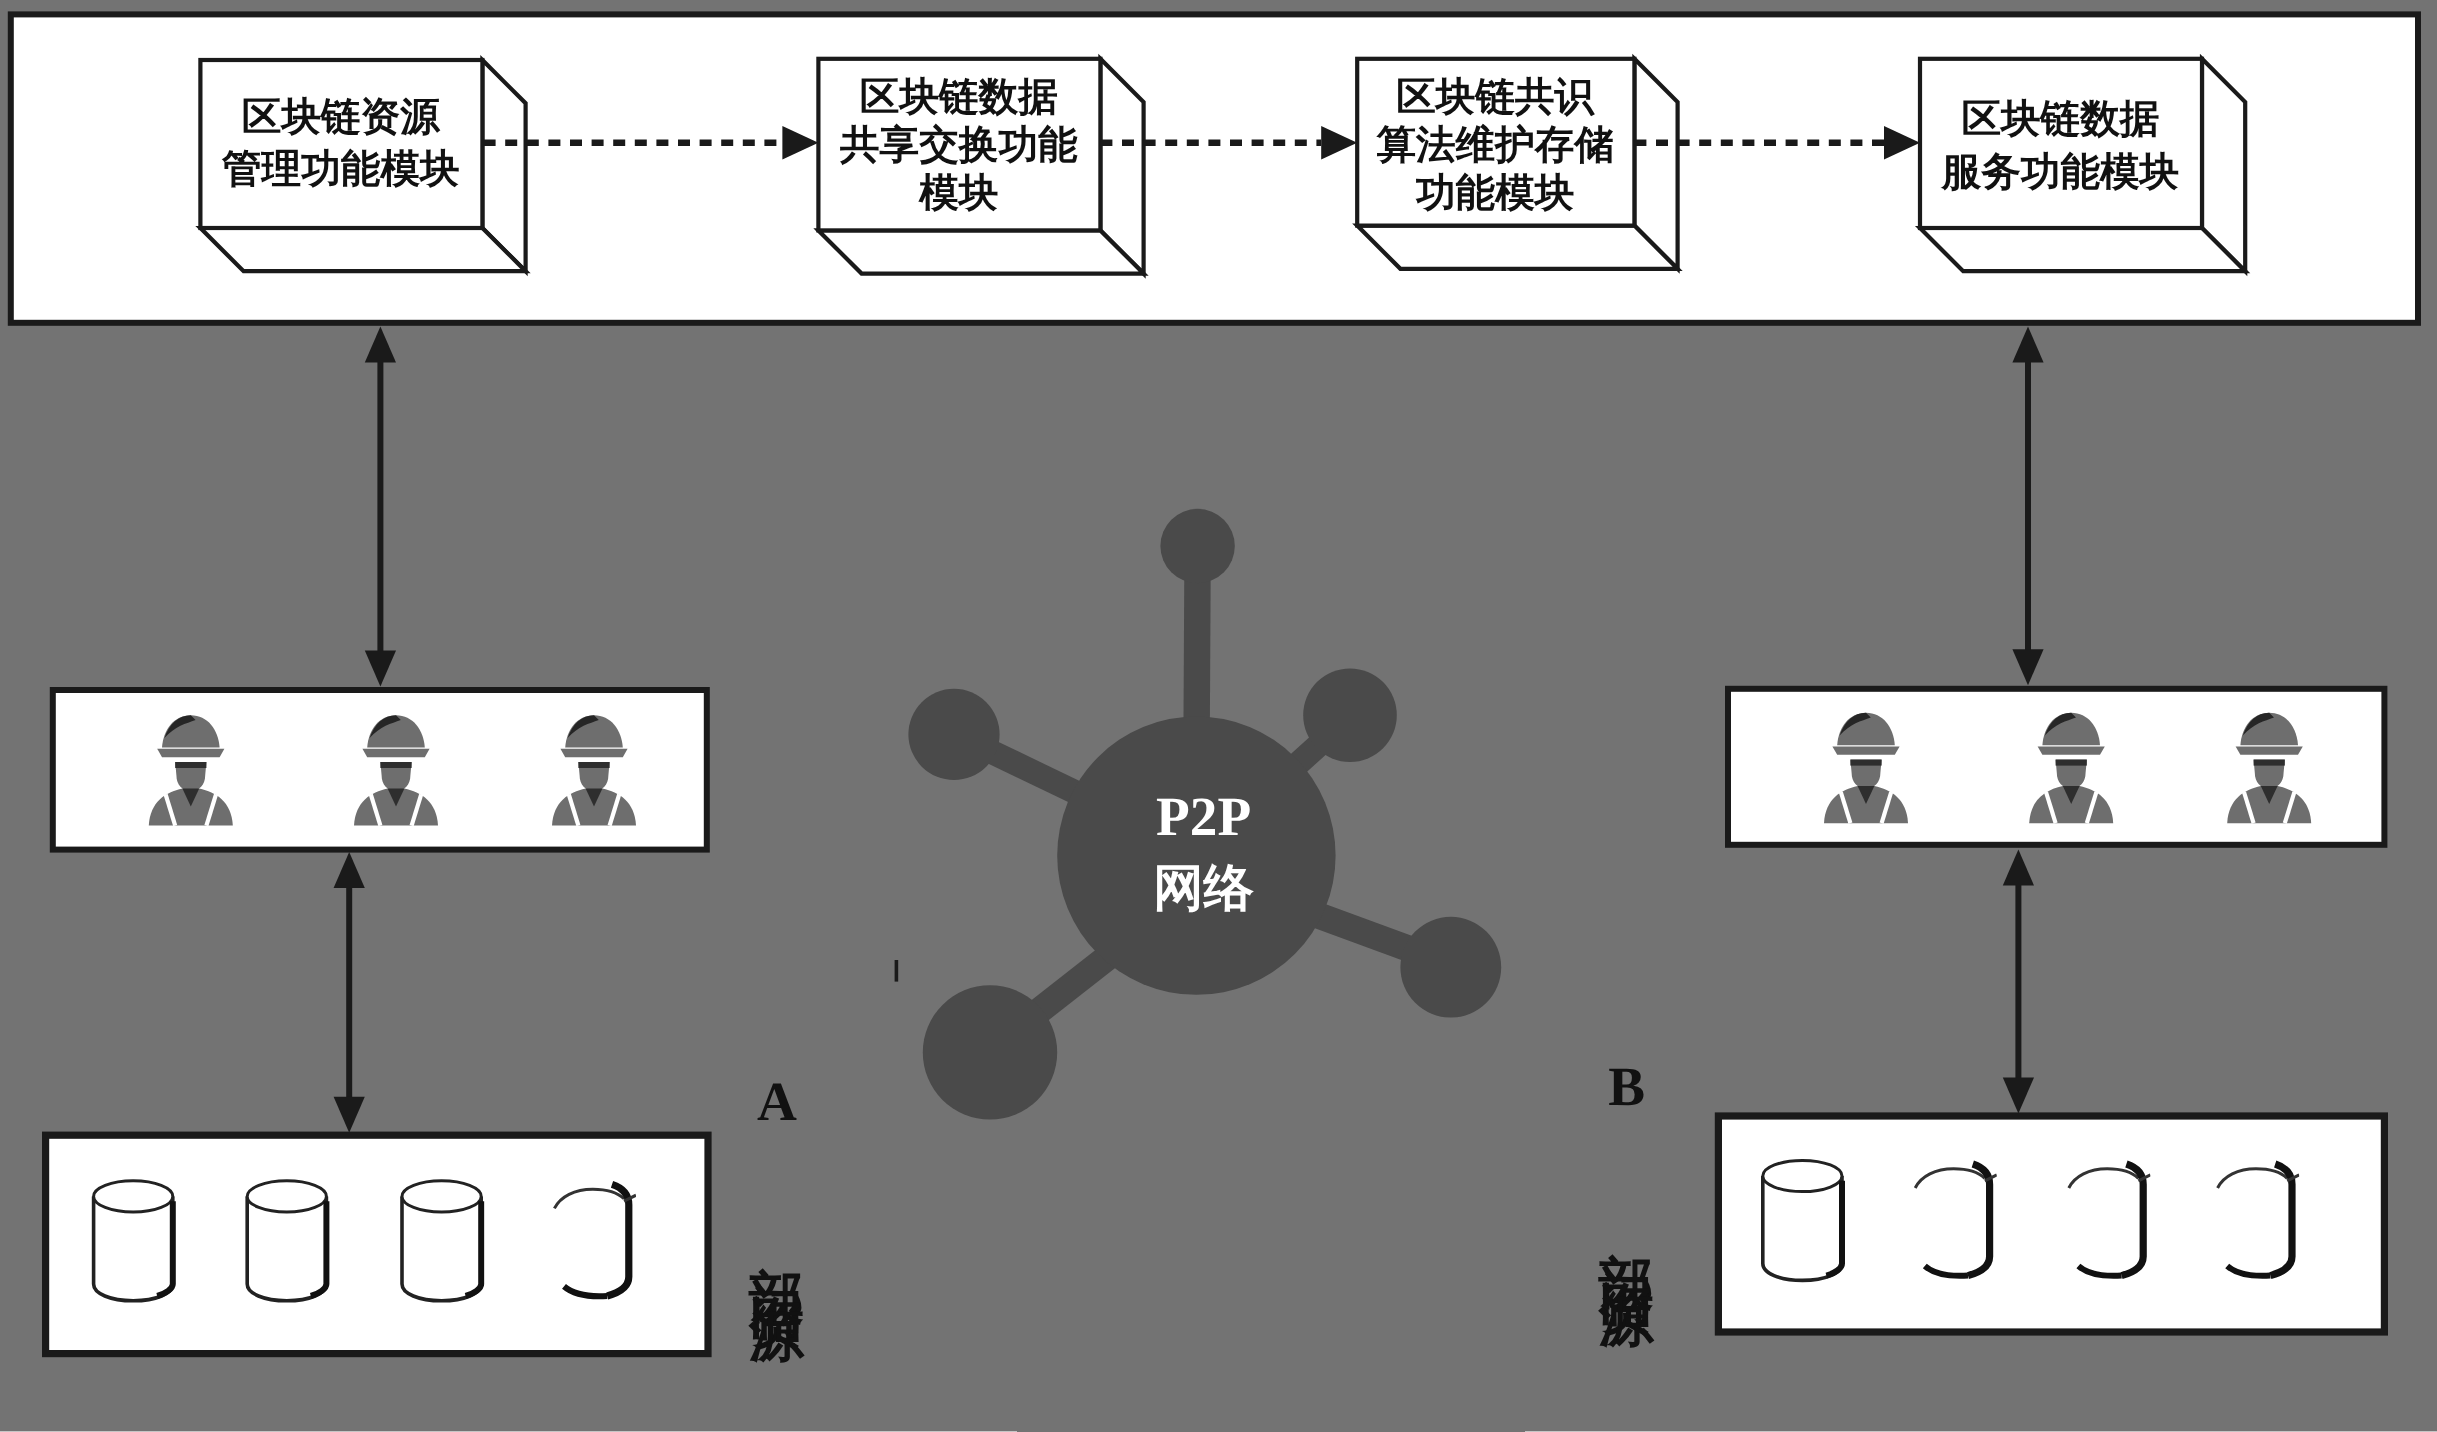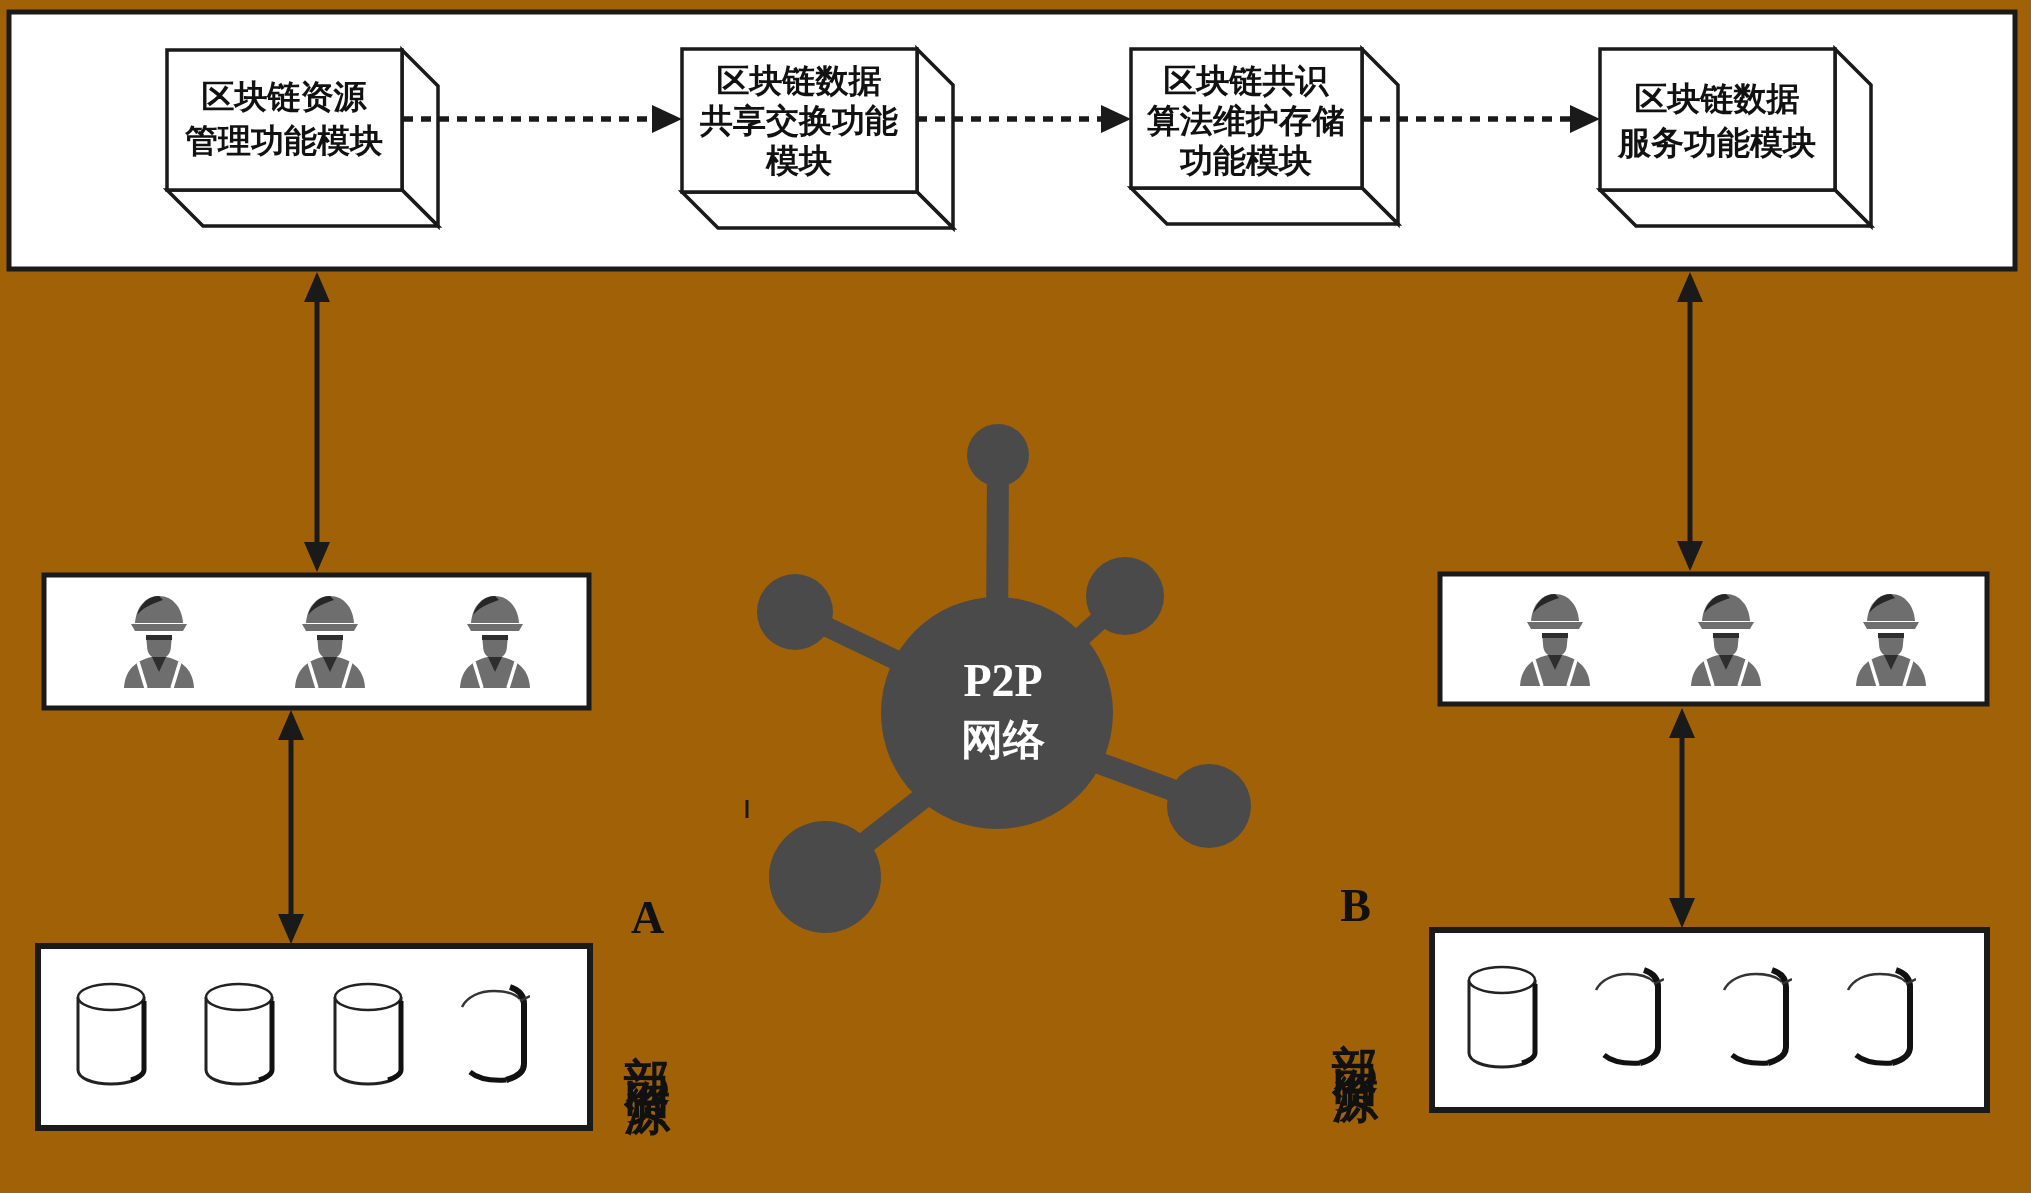--- a/index.html
+++ b/index.html
@@ -1,16 +1,16 @@
 <!DOCTYPE html>
 <html><head>
 <meta charset="utf-8">
 <style>
   html,body{margin:0;padding:0;background:#ffffff;}
-  .canvas{position:relative;width:2031px;height:1193px;background:#a16207;overflow:hidden;
+  .canvas{position:relative;width:2031px;height:1193px;background:#737373;overflow:hidden;
           font-family:"Liberation Serif", serif;}
   svg{position:absolute;left:0;top:0;}
   .module-text{font-family:"Liberation Serif", serif;font-weight:700;font-size:33px;fill:#111111;}
   .p2p-text{font-family:"Liberation Serif", serif;font-weight:700;fill:#ffffff;}
   .dept-label{position:absolute;writing-mode:vertical-rl;text-orientation:upright;
               font-family:"Liberation Serif", serif;font-weight:700;font-size:46px;color:#111111;
               letter-spacing:12px;line-height:1;white-space:nowrap;}
   .dept-a{left:624px;top:892px;}
   .dept-b{left:1332px;top:880px;}
 </style>

